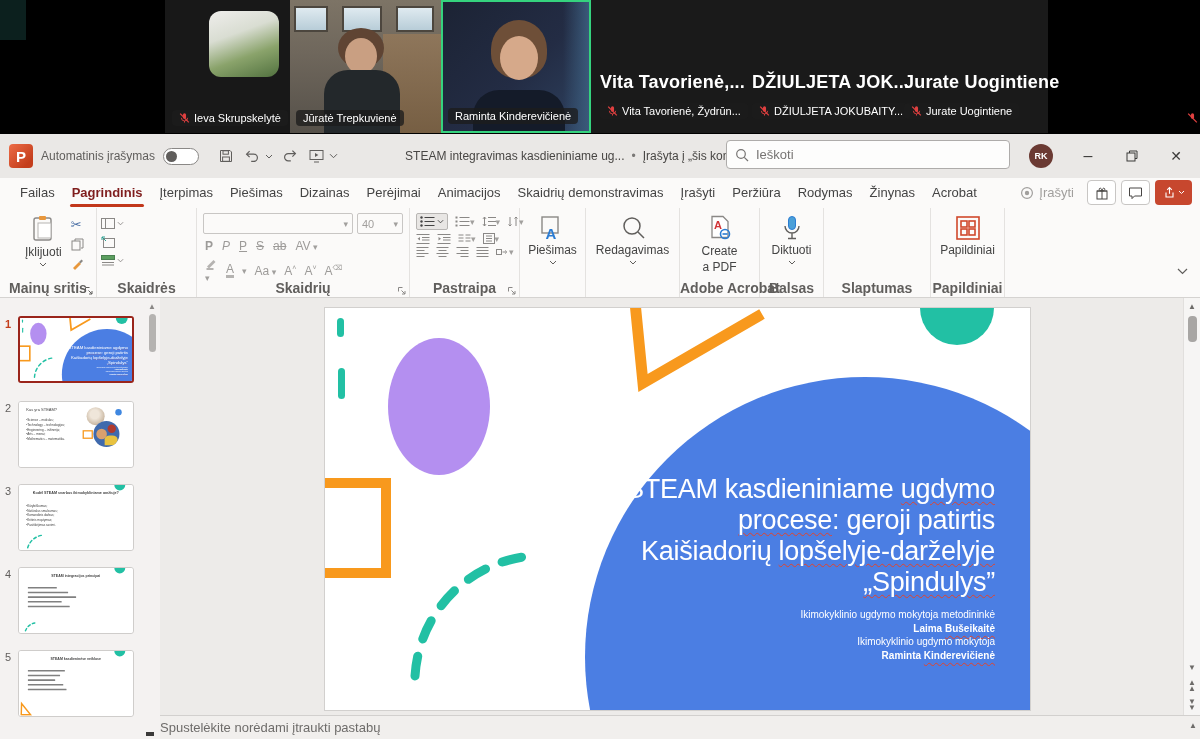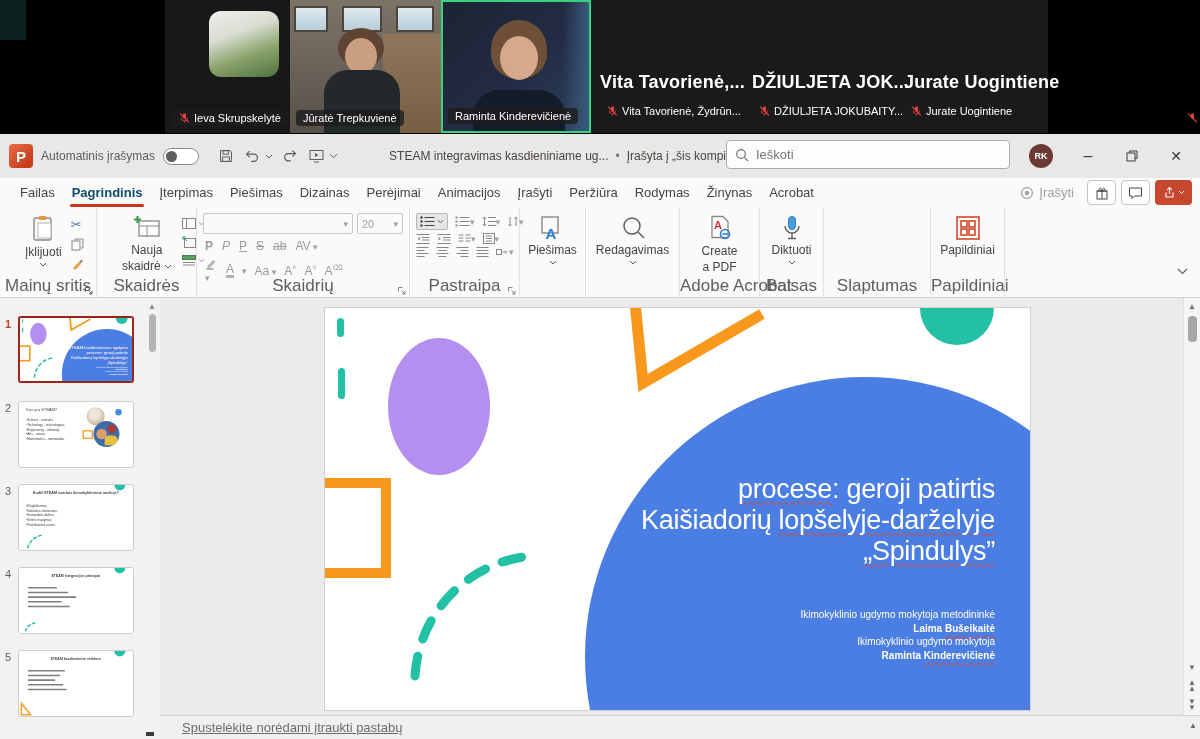--- a/index.html
+++ b/index.html
@@ -39,46 +39,46 @@
 
   
   #titlebar { position:absolute; left:0; top:134px; width:1200px; height:44px; background:#eae8e6; display:flex; align-items:center; }
   #ppt-logo { width:24px; height:24px; margin:0 8px 0 9px; border-radius:4px; background:linear-gradient(135deg,#ed6c47 0%,#c43e1c 80%);
      color:#fff; font-weight:700; font-size:15px; display:flex; align-items:center; justify-content:center; }
   #autosave-lbl { font-size:12px; color:#605e5c; margin-right:8px; }
   #autosave-toggle { width:36px; height:17px; border:1px solid #8a8886; border-radius:9px; background:#fff; position:relative; margin-right:14px; }
   #autosave-toggle .knob { position:absolute; left:2px; top:2px; width:11px; height:11px; border-radius:50%; background:#605e5c; }
   .qat-btn { width:26px; height:26px; display:flex; align-items:center; justify-content:center; color:#605e5c; border-radius:3px; }
   .qat-chev { width:12px; color:#605e5c; display:flex; align-items:center; }
-  #doc-title-wrap { display:flex; align-items:center; gap:7px; margin-left:48px; font-size:12px; color:#484644; white-space:nowrap; }
+  #doc-title-wrap { display:flex; align-items:center; gap:7px; margin-left:64px; font-size:12px; color:#484644; white-space:nowrap; }
   #doc-title-wrap .sep { color:#7a7876; }
   #searchbox { position:absolute; left:726px; top:6px; width:284px; height:29px; background:#fdfdfc; border:1px solid #aeacaa;
      border-radius:4px; display:flex; align-items:center; padding:0 8px; gap:7px; }
   #searchbox input { border:none; outline:none; background:transparent; font-size:13px; color:#3b82f6; width:220px; font-family:inherit; }
   #searchbox input::placeholder { color:#767472; }
   #avatar { position:absolute; left:1029px; top:10px; width:24px; height:24px; border-radius:50%; background:#6b3a33;
      color:#fff; font-size:9px; font-weight:700; display:flex; align-items:center; justify-content:center; }
   .win-btn { position:absolute; top:0; width:44px; height:44px; display:flex; align-items:center; justify-content:center; color:#3b3a39; }
   #btn-min { left:1066px; } #btn-max { left:1110px; } #btn-close { left:1154px; font-size:14px; }
 
   
   #tabrow { position:absolute; left:0; top:178px; width:1200px; height:30px; background:#fbfaf9; display:flex; align-items:center; }
   .rtab { font-size:13px; color:#444; padding:6px 0 7px; margin-left:17px; white-space:nowrap; position:relative; }
   .rtab:first-child { margin-left:20px; }
-  .rtab.active { font-weight:700; color:#0c4a6e; }
+  .rtab.active { font-weight:700; color:#7f1d1d; }
   .rtab.active::after { content:""; position:absolute; left:-2px; right:-2px; bottom:0; height:3px; border-radius:2px; background:#c2371b; }
   #tab-right { position:absolute; right:8px; top:2px; display:flex; align-items:center; gap:5px; }
   #record-btn { display:flex; align-items:center; gap:5px; font-size:13px; color:#a19f9d; margin-right:8px; }
   .tr-btn { width:29px; height:25px; border:1px solid #c8c6c4; border-radius:4px; background:#fff; display:flex; align-items:center; justify-content:center; }
   #share-btn { width:37px; height:25px; border-radius:4px; background:#c7472e; display:flex; align-items:center; justify-content:center; gap:2px; color:#fff; }
 
   
   #ribbon { position:absolute; left:0; top:208px; width:1200px; height:90px; background:#fbfaf9; border-bottom:1px solid #d5d3d1; display:flex; }
   .rgroup { position:relative; height:89px; border-right:1px solid #e4e2e0; padding:3px 4px 16px; }
-  .glabel { position:absolute; bottom:1px; left:0; right:0; text-align:center; font-size:17px; color:#605e5c; white-space:nowrap; }
+  .glabel { position:absolute; bottom:1px; left:0; right:0; text-align:center; font-size:14px; color:#605e5c; white-space:nowrap;font-weight:bold; }
   .launcher { position:absolute; right:3px; bottom:2px; }
   .bigbtn { display:flex; flex-direction:column; align-items:center; justify-content:flex-start; gap:3px; padding:4px 5px; border-radius:3px;
      font-size:12px; color:#444; text-align:center; line-height:13px;margin-left:16px; }
   .bigbtn .chev { color:#605e5c; }
   .bigbtn.disabled { color:#a19f9d; }
   .row-icons { display:flex; align-items:center; gap:6px; }
   .mini-icon { display:flex; align-items:center; color:#5f5d5b; }
   .glyph { font-size:12px; color:#9d9b99; }
   .combo { height:21px; border:1px solid #c8c6c4; border-radius:2px; background:#fbfaf9; color:#a19f9d; font-size:11px;
      display:flex; align-items:center; justify-content:space-between; padding:0 4px; }
@@ -140,21 +140,21 @@
 
   
   #vscroll { position:absolute; left:1183px; top:0; width:17px; height:417px; background:#f6f5f4; border-left:1px solid #e1dfdd; }
   #vscroll .arr, .dbl { color:#6d6b69; font-size:8px; text-align:center; line-height:10px; }
   #vscroll .vthumb { width:9px; margin:4px auto; height:26px; border-radius:4px; background:#a8a6a4; }
   .dbl { line-height:6px; font-size:8px; letter-spacing:0; }
   #nav-btns { position:absolute; left:0; right:0; bottom:4px; display:flex; flex-direction:column; gap:7px; }
 
   
   #notesbar { position:absolute; left:160px; top:417px; width:1040px; height:24px; background:#f1efed; border-top:1px solid #d2d0ce; display:flex; align-items:center; }
-  #notesbar .ph { margin-left:22px; font-size:13px; color:#6e6c6a;text-decoration:underline; }
+  #notesbar .ph { font-size:13px; color:#6e6c6a; }
   #notes-scroll { position:absolute; right:3px; top:5px; color:#6d6b69; font-size:8px; }
   #notes-handle { position:absolute; left:-14px; top:16px; width:8px; height:4px; background:#3b3a39; }
 </style>
 </head>
 <body>
 
 <div id="stage">
 
   <div id="meetbar">
     <div id="corner-swatch"></div>
@@ -307,20 +307,21 @@
   </div>
 
   <div id="tabrow">
     <span class="rtab">Failas</span>
     <span class="rtab active">Pagrindinis</span>
     <span class="rtab">Įterpimas</span>
     <span class="rtab">Piešimas</span>
     <span class="rtab">Dizainas</span>
     <span class="rtab">Perėjimai</span>
     <span class="rtab">Animacijos</span>
+    <span class="rtab">Skaidrių demonstravimas</span>
     <span class="rtab">Įrašyti</span>
     <span class="rtab">Peržiūra</span>
     <span class="rtab">Rodymas</span>
     <span class="rtab">Žinynas</span>
     <span class="rtab">Acrobat</span>
 
     <div id="tab-right">
       <div id="record-btn">
         <svg width="14" height="14" viewBox="0 0 14 14">
             <circle cx="7" cy="7" r="5.4" fill="none" stroke="#a19f9d" stroke-width="1.2"></circle>
@@ -386,34 +387,20 @@
       </div>
       <span class="glabel">Mainų sritis</span>
       <svg class="launcher" width="9" height="9" viewBox="0 0 9 9">
           <path d="M1.5 1.5h4M1.5 1.5v4" stroke="#605e5c" fill="none"></path>
           <path d="M4.5 4.5 8 8M8 5v3H5" stroke="#605e5c" fill="none"></path>
         </svg>
     </div>
 
     <div class="rgroup" style="width:100px">
       <div class="cols" style="display:flex;gap:5px">
-        <div class="bigbtn">
-          <svg width="28" height="26" viewBox="0 0 28 26">
-              <rect x="6" y="6" width="20" height="15" fill="#fff" stroke="#8a8886" stroke-width="1.3"></rect>
-              <path d="M6 11h20M14 11v10" stroke="#8a8886"></path>
-              <path d="M4.5 1v7M1 4.5h7" stroke="#2e9e4f" stroke-width="2"></path>
-            </svg>
-          <span>Nauja</span>
-          <span style="display:flex;align-items:center;gap:3px">
-              <span>skaidrė</span>
-          <svg class="chev" width="8" height="5" viewBox="0 0 8 5">
-                <path d="M1 1l3 3 3-3" fill="none" stroke="#605e5c"></path>
-              </svg>
-            </span>
-        </div>
         <div style="display:flex;flex-direction:column;gap:7px;padding-top:7px">
           <span class="mini-icon">
             <svg width="14" height="11" viewBox="0 0 14 11">
                 <rect x="0.5" y="0.5" width="13" height="10" fill="none" stroke="#8a8886"></rect>
                 <path d="M4.5 .5v10" stroke="#8a8886"></path>
               </svg>
             <svg class="chev" width="7" height="5" viewBox="0 0 8 5" style="margin-left:2px">
                 <path d="M1 1l3 3 3-3" fill="none" stroke="#8a8886"></path>
               </svg>
           </span>
@@ -437,21 +424,21 @@
       <span class="glabel">Skaidrės</span>
     </div>
 
     <div class="rgroup" style="width:213px">
       <div style="display:flex;gap:4px;margin:2px 2px 5px">
         <div class="combo" style="width:150px">
             <span></span>
             <span class="chev-s">▾</span>
           </div>
         <div class="combo" style="width:46px">
-            <span>20</span>
+            <span>40</span>
             <span class="chev-s">▾</span>
           </div>
       </div>
       <div class="row-icons" style="margin:0 4px 5px;gap:9px">
         <span class="glyph" style="font-weight:700">P</span>
         <span class="glyph" style="font-style:italic">P</span>
         <span class="glyph" style="text-decoration:underline">P</span>
         <span class="glyph" style="text-decoration:line-through">S</span>
         <span class="glyph" style="text-decoration:line-through">ab</span>
         <span class="glyph"><span>AV</span><span class="chev-s"> ▾</span></span>
@@ -780,20 +767,21 @@
         <svg class="vshape" width="150" height="95" viewBox="0 0 150 95">
             <polyline points="10,0 18,81 137,12" fill="none" stroke="#f8991d" stroke-width="11"></polyline>
           </svg>
         <div class="teal-semi"></div>
         <div class="blue-circle"></div>
         <div class="orange-square"></div>
         <svg class="teal-arc" width="145" height="145" viewBox="0 0 145 145">
             <path d="M 20,133 A 128 128 0 0 1 128,14" fill="none" stroke="#22c0a4" stroke-width="9" stroke-linecap="round" stroke-dasharray="20 18"></path>
           </svg>
         <div class="sl-title">
+          <div><span>STEAM kasdieniniame </span><span class="sp">ugdymo</span></div>
           <div><span class="sp">procese</span><span>: geroji patirtis</span></div>
           <div><span>Kaišiadorių </span><span class="sp">lopšelyje-darželyje</span></div>
           <div><span class="sp">„Spindulys”</span></div>
         </div>
         <div class="sl-sub">
           <div><span>Ikimokyklinio ugdymo mokytoja metodininkė</span></div>
           <div class="b"><span>Laima </span><span class="sp">Bušeikaitė</span></div>
           <div><span>Ikimokyklinio ugdymo mokytoja</span></div>
           <div class="b"><span>Raminta </span><span class="sp">Kinderevičienė</span></div>
         </div>

